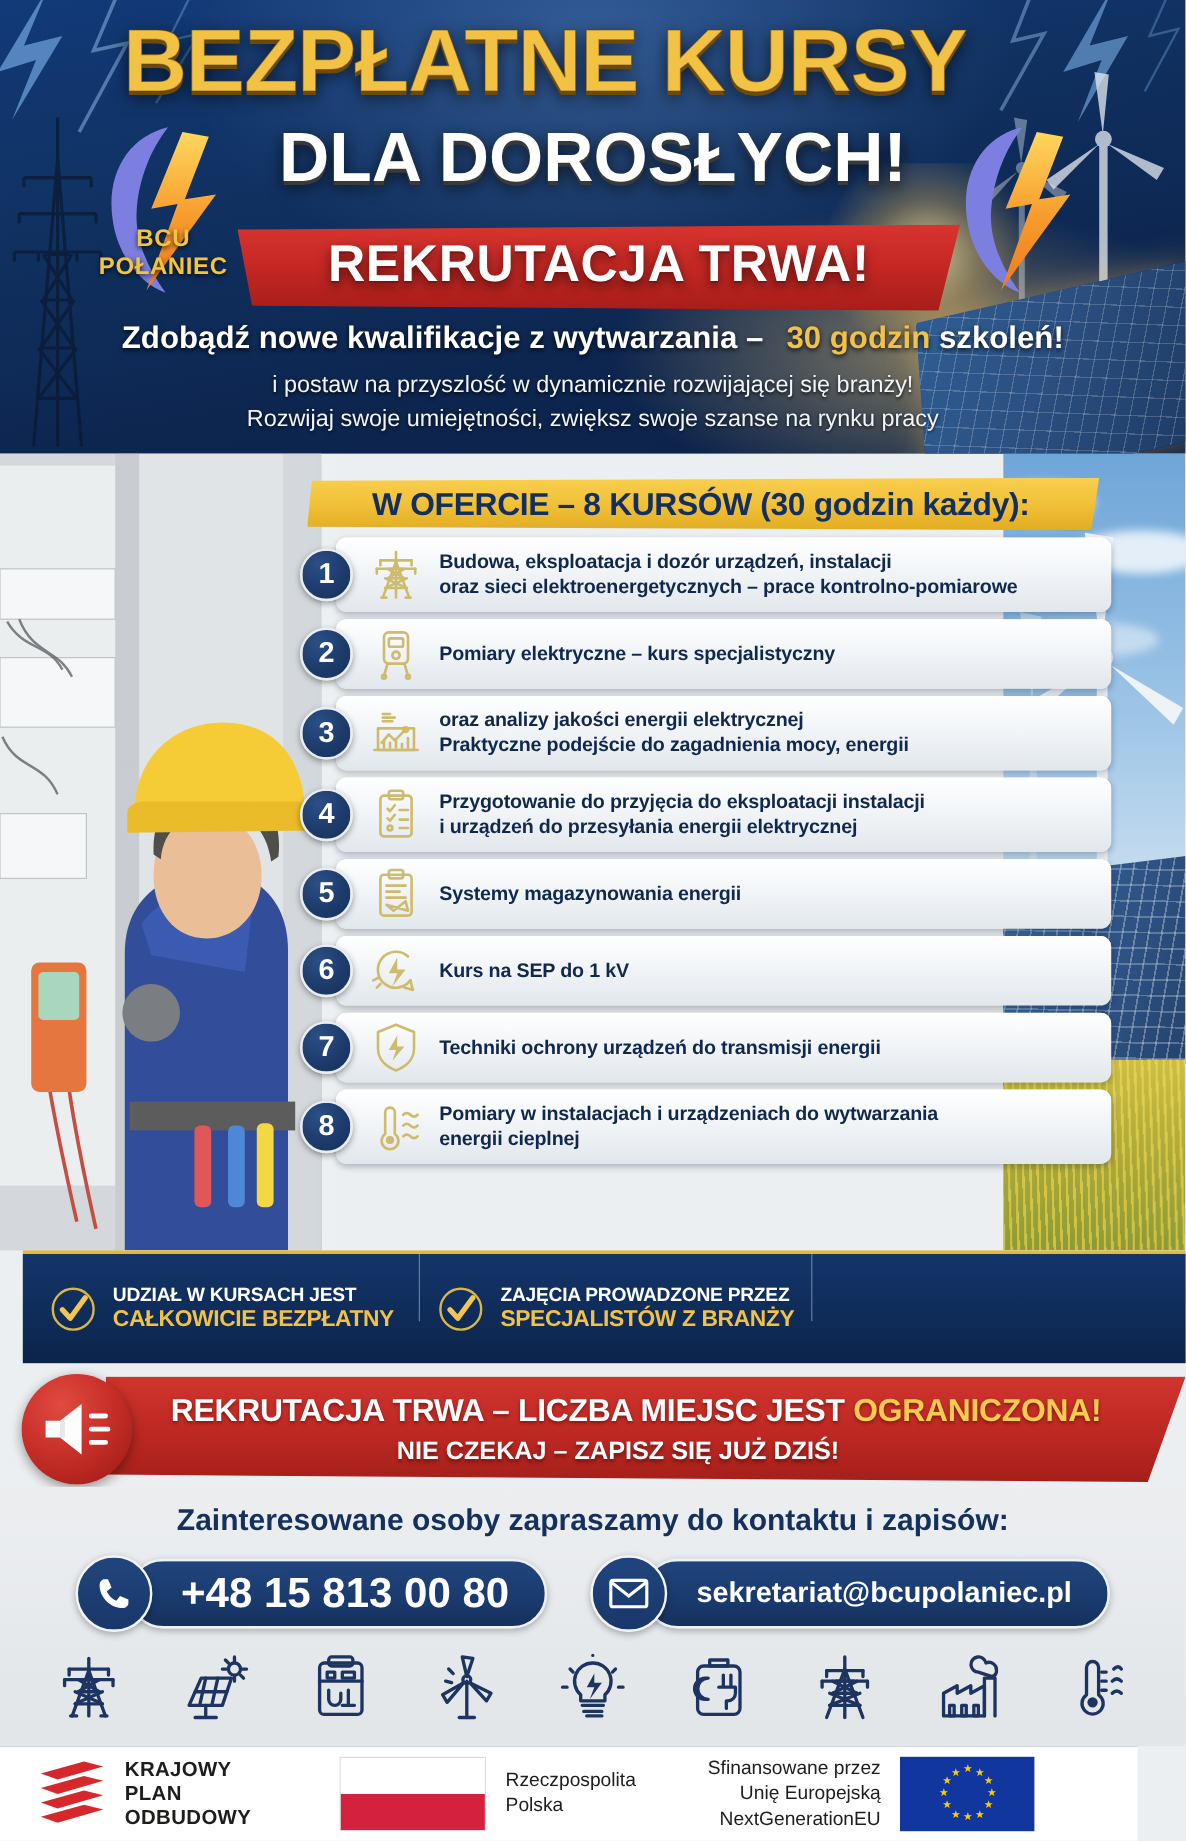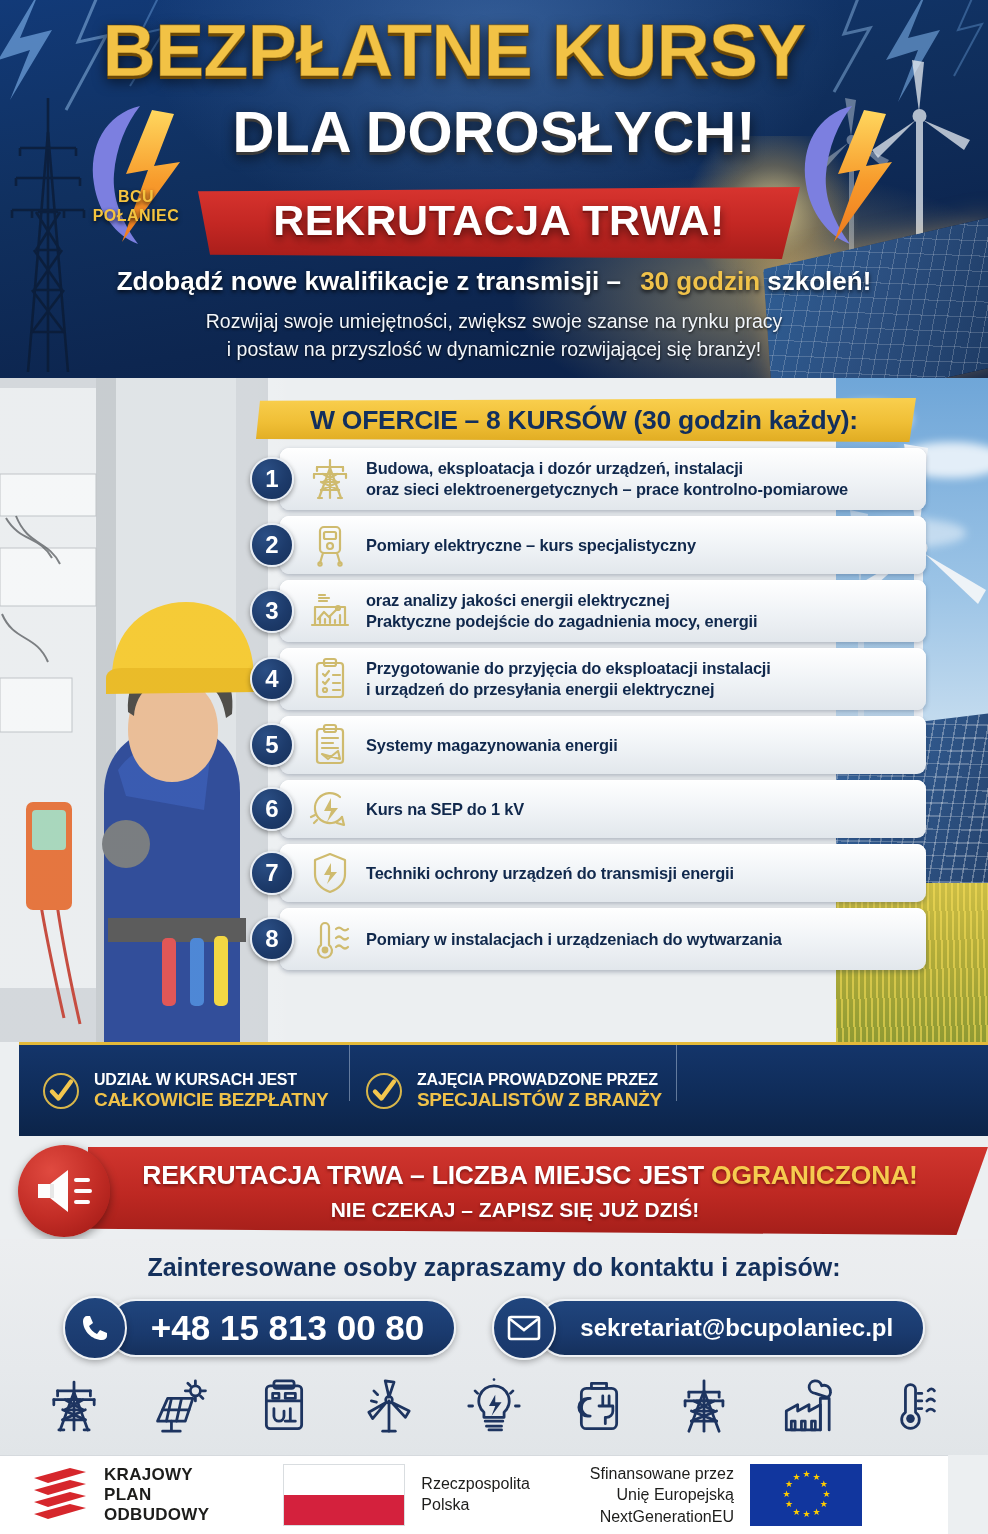--- a/index.html
+++ b/index.html
@@ -56,21 +56,21 @@
   .title-sub {
     position:absolute; left:0; top:103px; width:988px; text-align:center;
     font-size:58px; font-weight:bold; color:#ffffff; line-height:1;
     text-shadow:0 3px 0 #3a3a3a, 0 5px 13px rgba(0,0,0,.75);
     white-space:nowrap;
   }
   
   .logo { position:absolute; left:82px; top:100px; width:116px; height:150px; }
   .logo-txt {
     position:absolute; left:46px; top:188px; width:180px; text-align:center;
-    color:#f4c33f; font-weight:bold; font-size:16px; line-height:1.16;
+    color:#f4c33f; font-weight:bold; font-size:20px; line-height:1.16;
     text-shadow:0 2px 4px rgba(0,0,0,.8); letter-spacing:.5px;
   }
   .logo-r { position:absolute; right:78px; top:100px; width:116px; height:150px; }
 
   
   .ribbon {
     position:absolute; left:198px; top:187px; width:602px; height:72px;
     background:linear-gradient(180deg,#d8342f 0%,#c32723 52%,#a71d1a 100%);
     clip-path:polygon(0 6%, 100% 0, 97% 100%, 2% 94%);
     box-shadow:0 5px 16px rgba(0,0,0,.55);
@@ -342,24 +342,24 @@
             <stop offset="55%" stop-color="#f79a2b"></stop>
             <stop offset="100%" stop-color="#ef7a1f"></stop>
           </linearGradient>
         </defs>
       </svg>
     </div>
 
     <div class="ribbon"></div>
     <div class="ribbon-txt">REKRUTACJA TRWA!</div>
 
-    <div class="lead"><span>Zdobądź nowe kwalifikacje z transmisji – </span><b>30 godzin</b><span> szkoleń!</span></div>
+    <div class="lead"><span>Zdobądź nowe kwalifikacje z wytwarzania – </span><b>30 godzin</b><span> szkoleń!</span></div>
     <div class="lead2">
+      <div>i postaw na przyszlość w dynamicznie rozwijającej się branży!</div>
       <div>Rozwijaj swoje umiejętności, zwiększ swoje szanse na rynku pracy</div>
-      <div>i postaw na przyszlość w dynamicznie rozwijającej się branży!</div>
     </div>
   </div>
 
   <div class="body-sec">
     <div class="photo-l">
       <svg width="268" height="664" viewBox="0 0 268 664">
         <rect x="0" y="0" width="268" height="664" fill="#cfd4d8"></rect>
 
         <rect x="0" y="10" width="112" height="600" fill="#e9ecee"></rect>
         <rect x="96" y="0" width="20" height="664" fill="#c2c7cb"></rect>
@@ -555,20 +555,21 @@
               <svg width="46" height="44" viewBox="0 0 46 44" fill="none" stroke="#cfbb6e" stroke-width="2.2" stroke-linecap="round" stroke-linejoin="round">
                 <path d="M14 28 V10 a4 4 0 0 1 8 0 v18 a7 7 0 1 1 -8 0 Z"></path>
                 <circle cx="18" cy="33" r="3.4" fill="#cfbb6e" stroke="none"></circle>
                 <path d="M29 12 q3 -3 6 0 t6 0"></path>
                 <path d="M29 21 q3 -3 6 0 t6 0"></path>
                 <path d="M29 30 q3 -3 6 0 t6 0"></path>
               </svg>
             </span>
             <div class="ctext">
               <div>Pomiary w instalacjach i urządzeniach do wytwarzania</div>
+              <div>energii cieplnej</div>
             </div>
           </div>
         </div>
       </div>
   </div>
 
   <div class="benefits">
     <div class="ben">
       <span class="tick">
         <svg width="40" height="40" viewBox="0 0 40 40">

